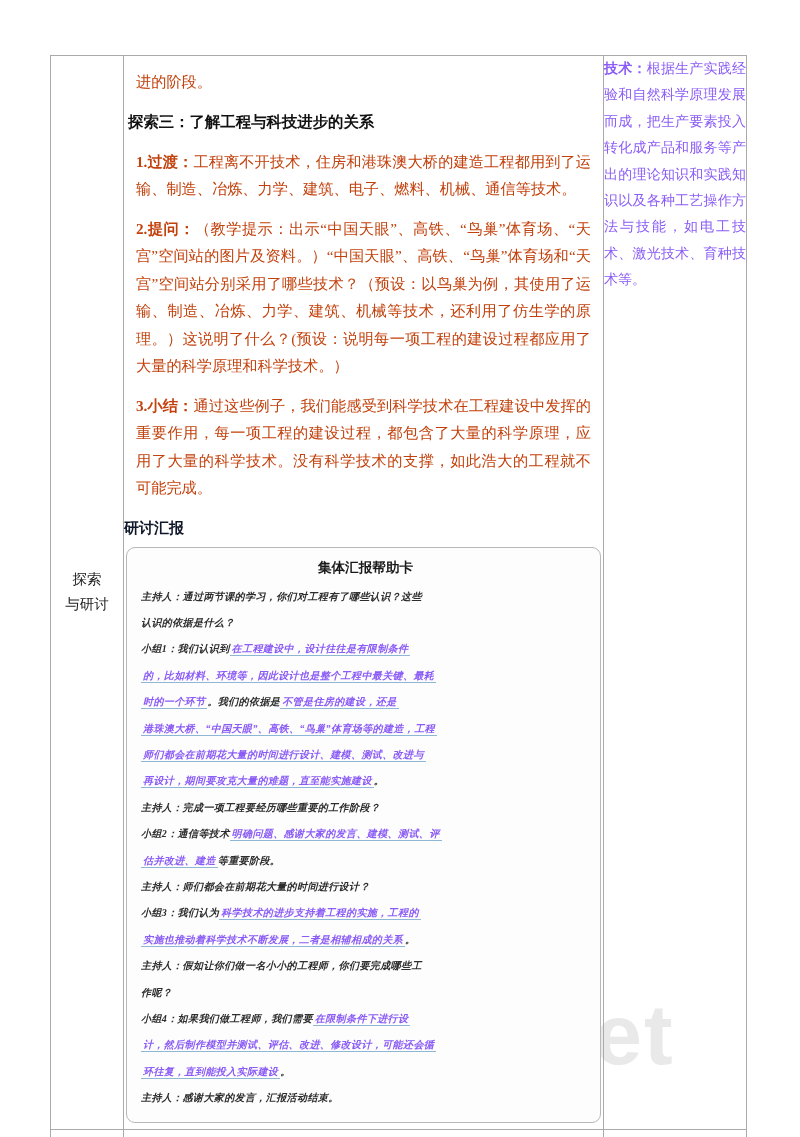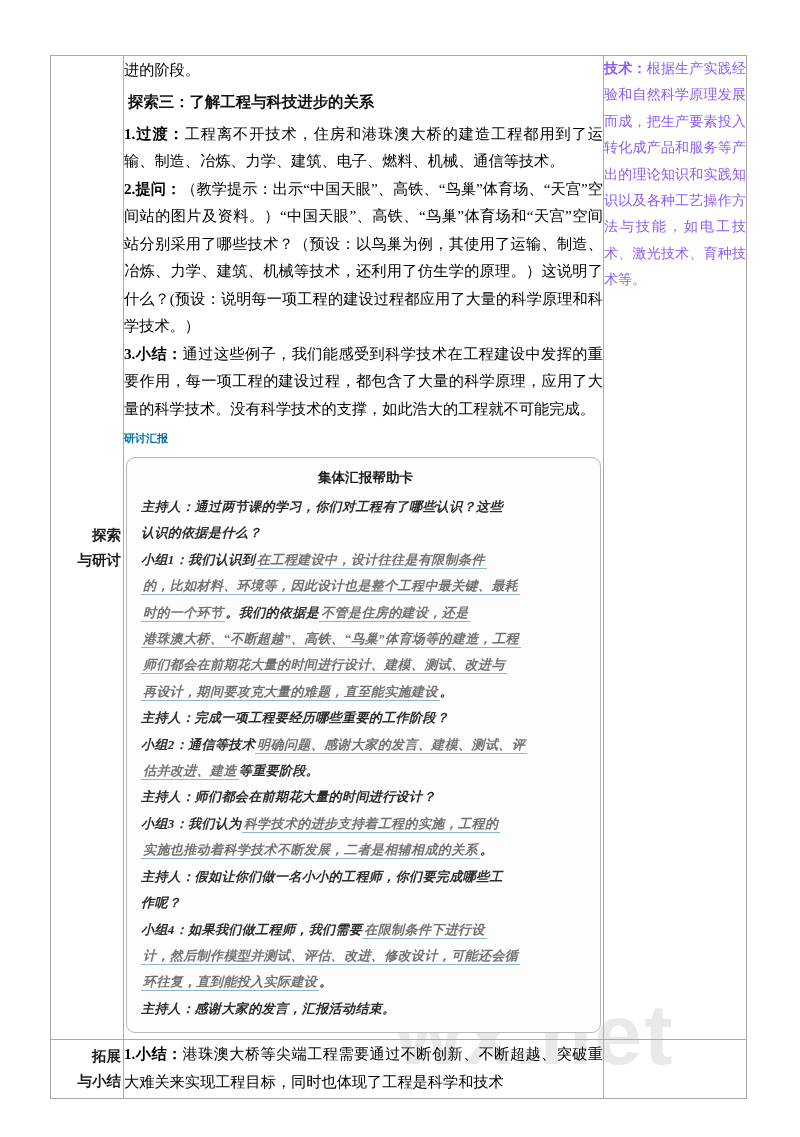--- a/index.html
+++ b/index.html
@@ -55,56 +55,55 @@
     padding: 0;
     background: transparent;
   }
 
   col.c-label { width: 73px; }
   col.c-main  { width: 480px; }
   col.c-side  { width: 143px; }
 
   
   .label-cell {
-    text-align: right;
+    text-align: center;
     vertical-align: middle !important;
-    font-weight: bold;
   }
   .label-inner {
     font-size: 14.5px;
     line-height: 25px;
     color: #1c1c1c;
     padding: 4px 2px;
   }
   .label-inner div { white-space: nowrap; }
 
   
   .main-cell { padding: 3px 7px 4px 7px; }
 
   .p {
     font-size: 15.2px;
     line-height: 27.5px;
-    color: #000000;
+    color: #c2410c;
     text-align: justify;
     text-justify: inter-ideograph;
-    margin: 0;
+    margin: 12px;
   }
   .p b, .b { font-weight: bold; }
   .heading {
     font-size: 15.4px;
     line-height: 28px;
     font-weight: bold;
     color: #111111;
     margin: 4px;
   }
   .subheading {
-    font-size: 11px;
+    font-size: 15px;
     line-height: 29px;
     font-weight: bold;
-    color: #0369a1;
+    color: #0f172a;
     margin: 2px 0 2px 0;
   }
 
   
   .side-cell { padding: 4px 7px; }
   .side-p {
     font-size: 14px;
     line-height: 26.4px;
     color: #8b5cf6;
     text-align: justify;
@@ -123,33 +122,33 @@
   .card-title {
     text-align: center;
     font-size: 13.6px;
     font-weight: bold;
     color: #1a1a1a;
     line-height: 22px;
     margin-bottom: 5px;
     font-family: "Liberation Sans", sans-serif;
   }
   .hw-line {
-    font-size: 13px;
+    font-size: 10px;
     line-height: 26.4px;
     color: #2f2f2f;
     font-family: "Liberation Serif", serif;
     font-style: italic;
     font-weight: bold;
     letter-spacing: 0.4px;
     white-space: nowrap;
     overflow: hidden;
   }
   .hw-q { color: #2d2d2d; }
   .hw-ans {
-    color: #737373;
+    color: #8b5cf6;
     border-bottom: 1px solid #8fb6d4;
     padding: 0 2px 1px 2px;
   }
 </style>
 </head>
 <body>
 
 <div class="watermark">wx.net</div>
 
 <div class="page">
@@ -186,21 +185,21 @@
           <p class="subheading">研讨汇报</p>
 
           <div class="help-card">
             <div class="card-title">集体汇报帮助卡</div>
             <div id="hw-lines">
                 <div class="hw-line"><span class="hw-q">主持人：通过两节课的学习，你们对工程有了哪些认识？这些</span></div>
                 <div class="hw-line"><span class="hw-q">认识的依据是什么？</span></div>
                 <div class="hw-line"><span class="hw-q">小组1：我们认识到</span><span class="hw-ans">在工程建设中，设计往往是有限制条件</span></div>
                 <div class="hw-line"><span class="hw-ans">的，比如材料、环境等，因此设计也是整个工程中最关键、最耗</span></div>
                 <div class="hw-line"><span class="hw-ans">时的一个环节</span><span class="hw-q">。我们的依据是</span><span class="hw-ans">不管是住房的建设，还是</span></div>
-                <div class="hw-line"><span class="hw-ans">港珠澳大桥、“不断超越”、高铁、“鸟巢”体育场等的建造，工程</span></div>
+                <div class="hw-line"><span class="hw-ans">港珠澳大桥、“中国天眼”、高铁、“鸟巢”体育场等的建造，工程</span></div>
                 <div class="hw-line"><span class="hw-ans">师们都会在前期花大量的时间进行设计、建模、测试、改进与</span></div>
                 <div class="hw-line"><span class="hw-ans">再设计，期间要攻克大量的难题，直至能实施建设</span><span class="hw-q">。</span></div>
                 <div class="hw-line"><span class="hw-q">主持人：完成一项工程要经历哪些重要的工作阶段？</span></div>
                 <div class="hw-line"><span class="hw-q">小组2：通信等技术</span><span class="hw-ans">明确问题、感谢大家的发言、建模、测试、评</span></div>
                 <div class="hw-line"><span class="hw-ans">估并改进、建造</span><span class="hw-q">等重要阶段。</span></div>
                 <div class="hw-line"><span class="hw-q">主持人：师们都会在前期花大量的时间进行设计？</span></div>
                 <div class="hw-line"><span class="hw-q">小组3：我们认为</span><span class="hw-ans">科学技术的进步支持着工程的实施，工程的</span></div>
                 <div class="hw-line"><span class="hw-ans">实施也推动着科学技术不断发展，二者是相辅相成的关系</span><span class="hw-q">。</span></div>
                 <div class="hw-line"><span class="hw-q">主持人：假如让你们做一名小小的工程师，你们要完成哪些工</span></div>
                 <div class="hw-line"><span class="hw-q">作呢？</span></div>

